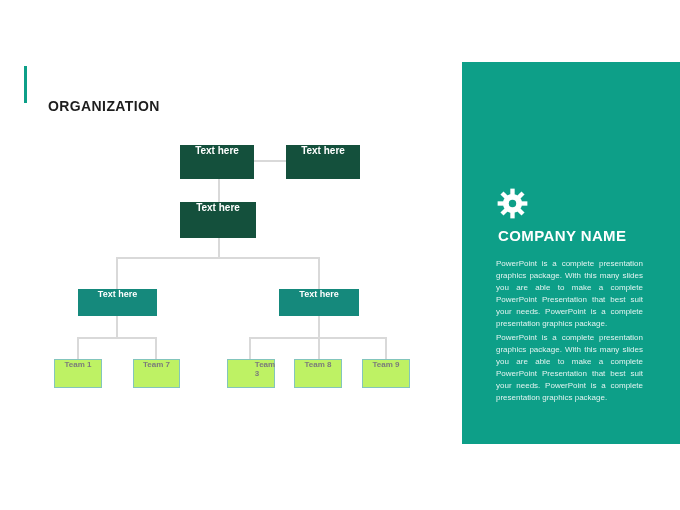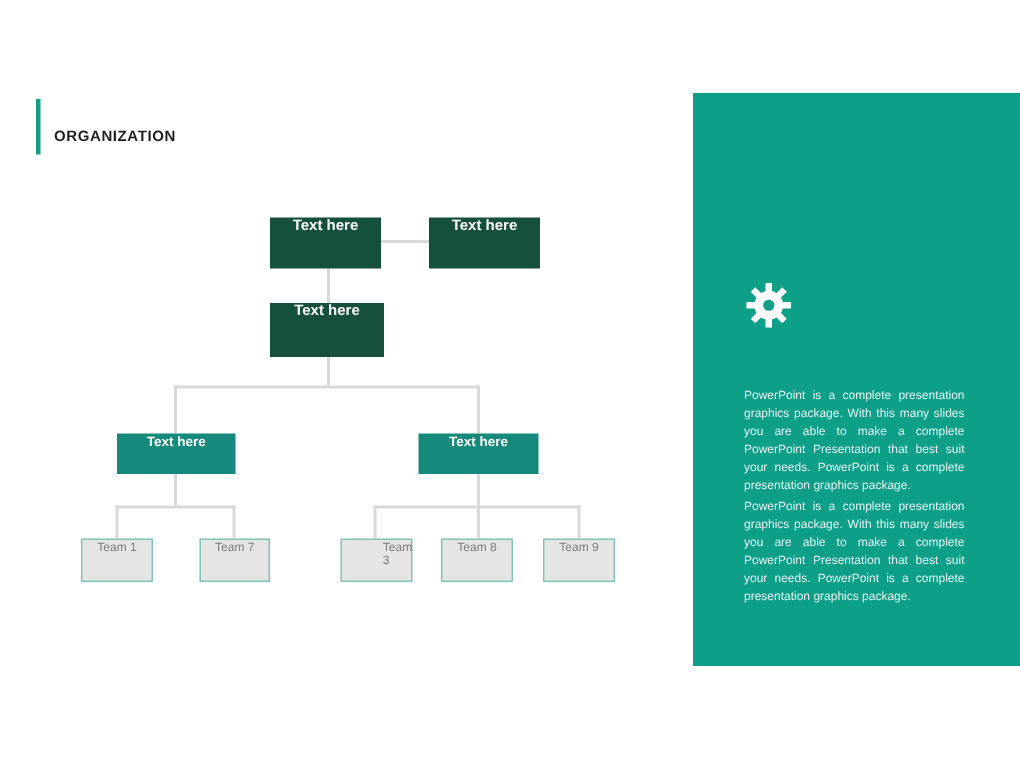--- a/index.html
+++ b/index.html
@@ -10,33 +10,33 @@
     --team-border:#83C5BC;
     --team-text:#7B7B7B;
     --title-text:#1E1E1E;
   }
   html,body{margin:0;padding:0;background:#fff;}
   body{font-family:"Liberation Sans",sans-serif;}
   .slide{position:relative;width:680px;height:510px;background:#ffffff;overflow:hidden;}
 
   
   .title-bar{position:absolute;left:24px;top:66px;width:3px;height:37px;background:var(--accent);}
-  .page-title{position:absolute;left:36px;top:86px;margin:0;font-size:10px;font-weight:700;
+  .page-title{position:absolute;left:36px;top:86px;margin:12px;font-size:14px;font-weight:700;
     color:var(--title-text);letter-spacing:.4px;}
 
   
   .ln{position:absolute;background:var(--line);}
 
   
   .obox{position:absolute;display:flex;align-items:flex-start;justify-content:center;
     color:#fff;font-weight:700;box-sizing:border-box;}
   .lvl1{background:var(--dark-box);font-size:10px;}
   .lvl3{background:var(--teal-box);font-size:9px;}
-  .team{background:#e5e5e5;border:1px solid var(--team-border);color:var(--team-text);
-    font-weight:400;font-size:8px;}
+  .team{background:#bef264;border:1px solid var(--team-border);color:var(--team-text);
+    font-weight:700;font-size:8px;}
 
   
   .panel{position:absolute;left:462px;top:62px;width:218px;height:382px;background:var(--accent);}
   .gear{position:absolute;left:497px;top:188px;width:31px;height:31px;}
   .company-name{position:absolute;left:498px;top:227px;margin:0;color:#fff;
     font-size:15px;font-weight:700;letter-spacing:.4px;}
   .panel-para{position:absolute;left:496px;width:147px;margin:0;color:rgba(255,255,255,.88);
     font-size:8px;line-height:12px;text-align:justify;}
   .para1{top:258px;}
   .para2{top:332px;}
@@ -109,16 +109,17 @@
       <rect x="43" y="2" width="14" height="22" transform="rotate(135 50 50)"></rect>
       <rect x="43" y="2" width="14" height="22" transform="rotate(180 50 50)"></rect>
       <rect x="43" y="2" width="14" height="22" transform="rotate(225 50 50)"></rect>
       <rect x="43" y="2" width="14" height="22" transform="rotate(270 50 50)"></rect>
       <rect x="43" y="2" width="14" height="22" transform="rotate(315 50 50)"></rect>
       <circle cx="50" cy="50" r="31"></circle>
     </g>
     <circle cx="50" cy="50" r="12" fill="#0D9F88"></circle>
   </svg>
 
+  <h2 class="company-name">COMPANY NAME</h2>
   <p class="panel-para para1">PowerPoint is a complete presentation graphics package. With this many slides you are able to make a complete PowerPoint Presentation that best suit your needs. PowerPoint is a complete presentation graphics package.</p>
   <p class="panel-para para2">PowerPoint is a complete presentation graphics package. With this many slides you are able to make a complete PowerPoint Presentation that best suit your needs. PowerPoint is a complete presentation graphics package.</p>
 
 </div>
 
 </body></html>

